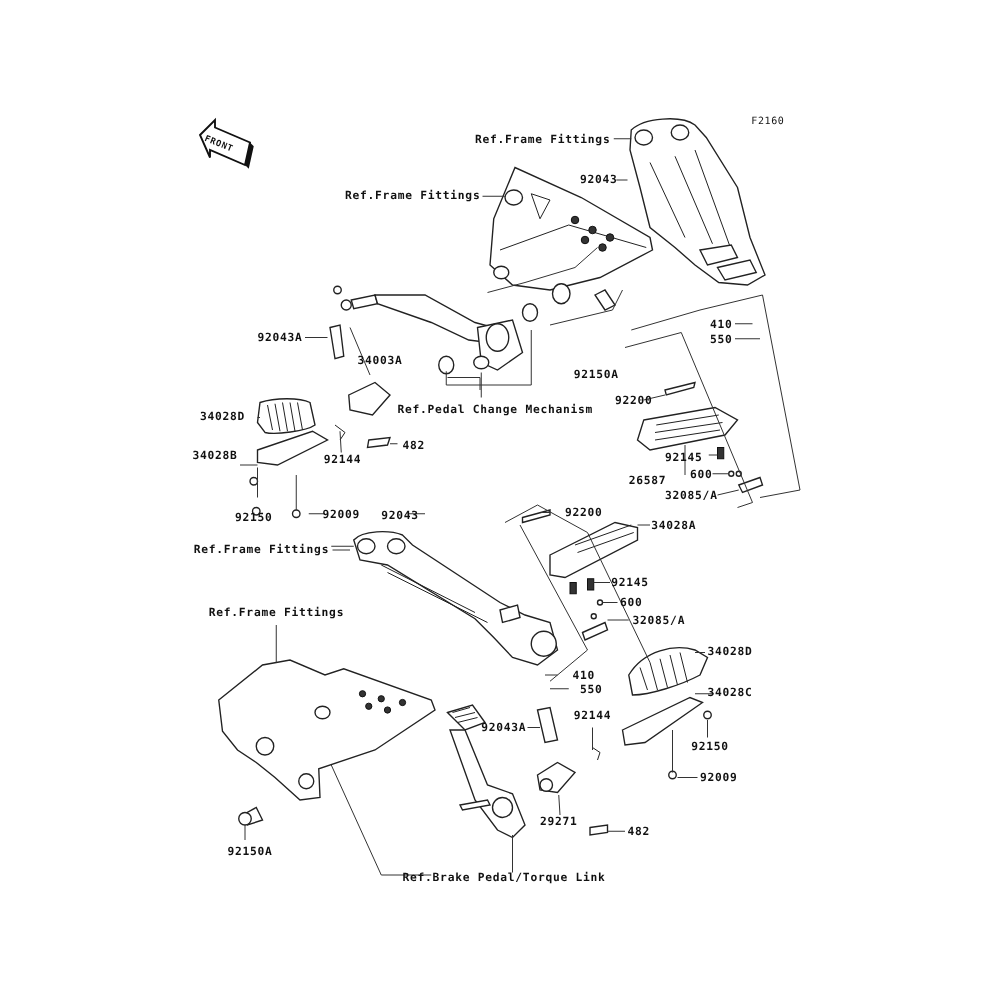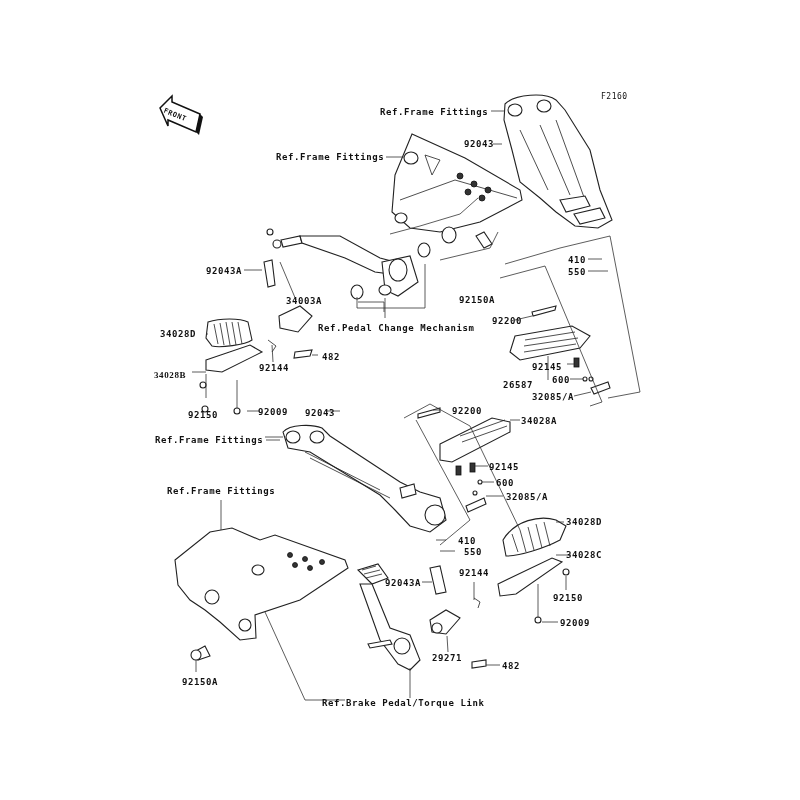--- a/index.html
+++ b/index.html
@@ -211,25 +211,25 @@
 <span class="lbl" style="left:318px;top:323px;">Ref.Pedal Change Mechanism</span>
 <span class="lbl" style="left:155px;top:435px;">Ref.Frame Fittings</span>
 <span class="lbl" style="left:167px;top:486px;">Ref.Frame Fittings</span>
 <span class="lbl" style="left:322px;top:698px;">Ref.Brake Pedal/Torque Link</span>
 
 <span class="lbl" style="left:464px;top:139px;">92043</span>
 <span class="lbl" style="left:568px;top:255px;">410</span>
 <span class="lbl" style="left:568px;top:267px;">550</span>
 <span class="lbl" style="left:459px;top:295px;">92150A</span>
 <span class="lbl" style="left:206px;top:266px;">92043A</span>
-<span class="lbl" style="left:286px;top:296px;">34003A</span>
+<span class="lbl" style="left:286px;top:284px;">34003A</span>
 <span class="lbl" style="left:160px;top:329px;">34028D</span>
 <span class="lbl" style="left:259px;top:363px;">92144</span>
 <span class="lbl" style="left:322px;top:352px;">482</span>
-<span class="lbl" style="left:154px;top:370px;font-family:Liberation Serif, serif;">34028B</span>
+<span class="lbl" style="left:154px;top:360px;">34028B</span>
 <span class="lbl" style="left:188px;top:410px;">92150</span>
 <span class="lbl" style="left:258px;top:407px;">92009</span>
 <span class="lbl" style="left:492px;top:316px;">92200</span>
 <span class="lbl" style="left:532px;top:362px;">92145</span>
 <span class="lbl" style="left:552px;top:375px;">600</span>
 <span class="lbl" style="left:503px;top:380px;">26587</span>
 <span class="lbl" style="left:532px;top:392px;">32085/A</span>
 <span class="lbl" style="left:305px;top:408px;">92043</span>
 <span class="lbl" style="left:452px;top:406px;">92200</span>
 <span class="lbl" style="left:521px;top:416px;">34028A</span>

